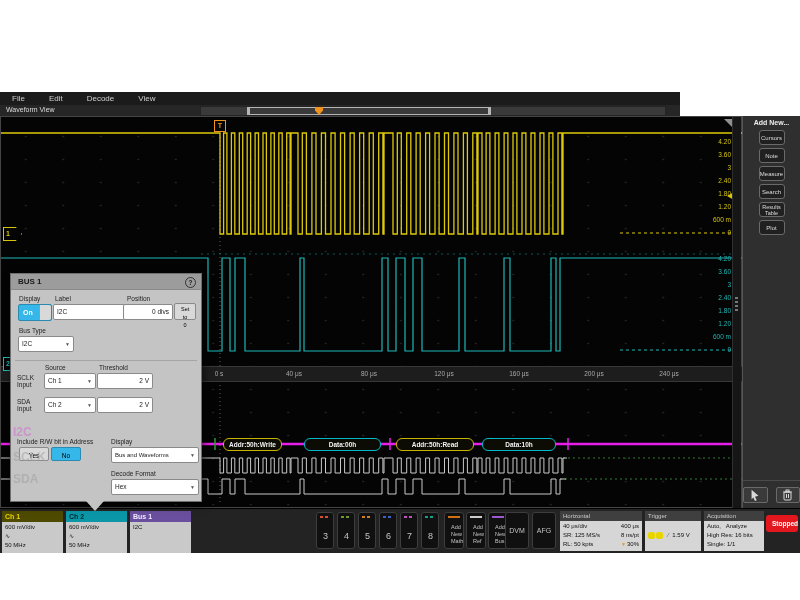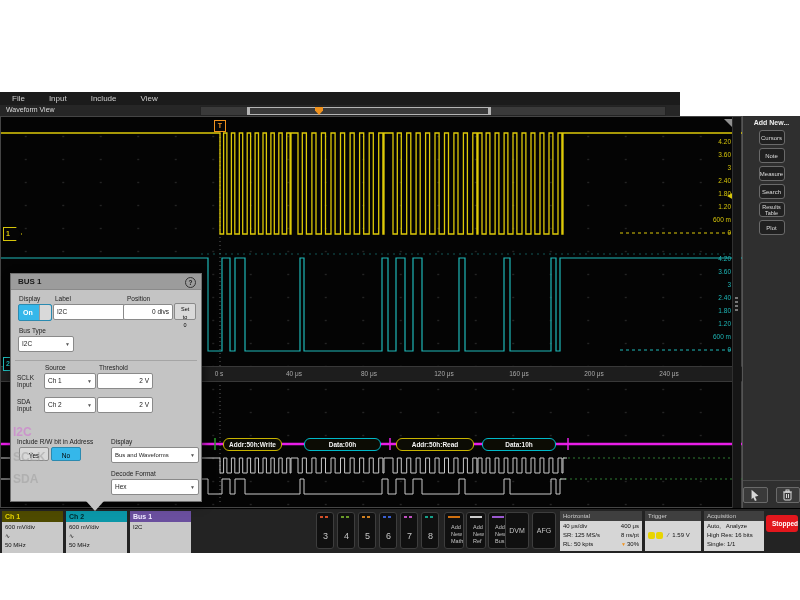--- a/index.html
+++ b/index.html
@@ -106,22 +106,22 @@
         border-right:9px solid transparent;border-top:10px solid #c4c4c4;}
 </style>
 </head>
 <body>
 <div id="stage">
 
 <div id="app">
 
   <div class="menubar">
         <span class="menu-item">File</span>
-        <span class="menu-item">Input</span>
-        <span class="menu-item">Include</span>
+        <span class="menu-item">Edit</span>
+        <span class="menu-item">Decode</span>
         <span class="menu-item">View</span>
       </div>
 
   <div class="tabstrip">
     <span class="tablabel">Waveform View</span>
     <div class="ruler">
       <div class="bracket"></div>
       <div class="rmarker"></div>
     </div>
   </div>

